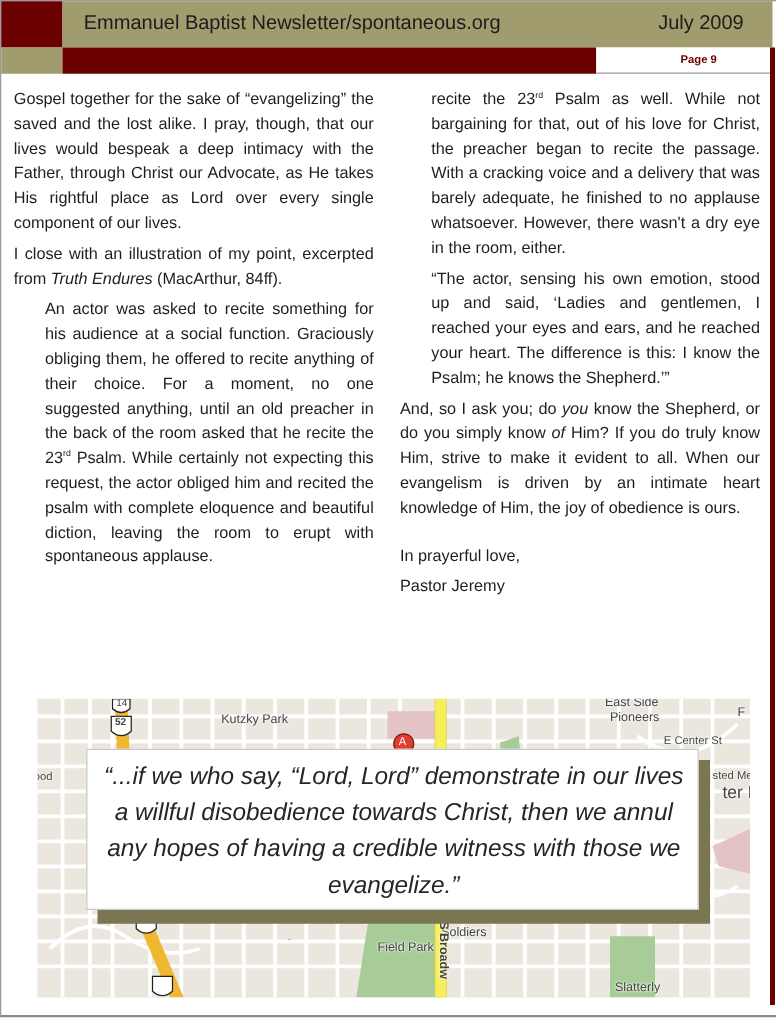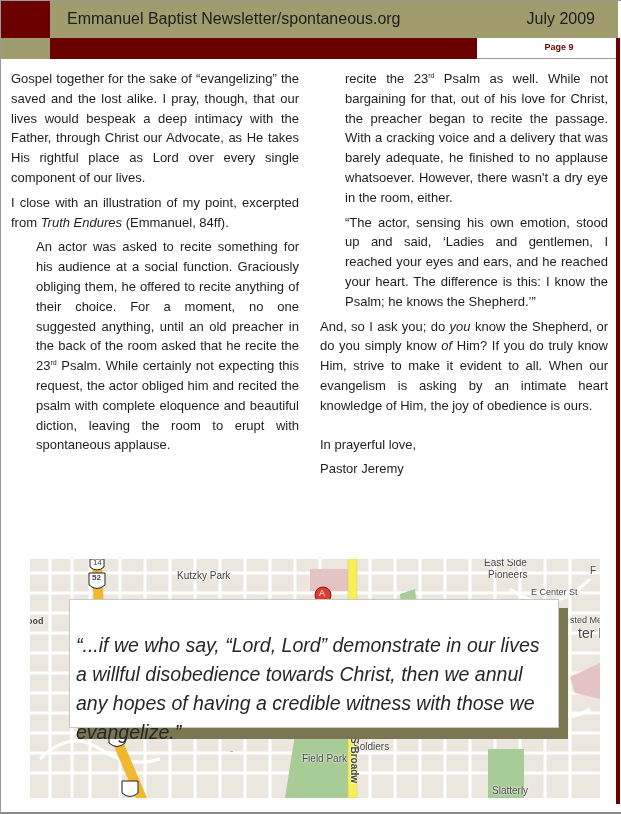--- a/index.html
+++ b/index.html
@@ -34,49 +34,49 @@
 
   
   .map { position: absolute; left: 29px; top: 558px; width: 570px; height: 239px; background: #ebe7df; overflow: hidden; }
   .map svg { position: absolute; left: 0; top: 0; }
   .map-label { position: absolute; font-size: 10px; color: #444; text-shadow: 0 0 2px #fff, 0 0 2px #fff; white-space: nowrap; }
 
   
   .quote-shadow { position: absolute; left: 77px; top: 607px; width: 490px; height: 131px; background: #7a7652; }
   .quote-box { position: absolute; left: 68px; top: 598px; width: 490px; height: 129px; background: #fff;
                border: 1px solid #c8c8c8; }
-  .quote-text { position: absolute; left: 6px; top: 7px; width: 478px; text-align: left;
-                font-style: italic; font-size: 19.5px; line-height: 29px; color: #262626; margin-top: 24px; }
+  .quote-text { position: absolute; left: 6px; top: 7px; width: 478px; text-align: center;
+                font-style: italic; font-size: 19.5px; line-height: 29px; color: #262626; }
 </style>
 </head>
 <body>
 
 <div class="page">
 
   <div class="hdr-red-block"></div>
   <div class="hdr-olive-band"></div>
   <div class="hdr-title">Emmanuel Baptist Newsletter/spontaneous.org</div>
   <div class="hdr-date">July 2009</div>
   <div class="hdr-olive-block"></div>
   <div class="hdr-red-bar"></div>
   <div class="hdr-page-box">
     <div class="hdr-page-label">Page 9</div>
   </div>
   <div class="right-rule"></div>
 
   <div class="col col-left">
     <p>Gospel together for the sake of “evangelizing” the saved and the lost alike.  I pray, though, that our lives would bespeak a deep intimacy with the Father, through Christ our Advocate, as He takes His rightful place as Lord over every single component of our lives.</p>
-    <p><span>I close with an illustration of my point, excerpted from </span><i>Truth Endures</i><span> (Emmanuel, 84ff).</span></p>
+    <p><span>I close with an illustration of my point, excerpted from </span><i>Truth Endures</i><span> (MacArthur, 84ff).</span></p>
     <p class="indent"><span>An actor was asked to recite something for his audience at a social function.  Graciously obliging them, he offered to recite anything of their choice.  For a moment, no one suggested anything, until an old preacher in the back of the room asked that he recite the 23</span><sup>rd</sup><span> Psalm.  While certainly not expecting this request, the actor obliged him and recited the psalm with complete eloquence and beautiful diction, leaving the room to erupt with spontaneous applause.</span></p>
   </div>
 
   <div class="col col-right">
     <p class="indent"><span>recite the 23</span><sup>rd</sup><span> Psalm as well.  While not bargaining for that, out of his love for Christ, the preacher began to recite the passage.  With a cracking voice and a delivery that was barely adequate, he finished to no applause whatsoever.  However, there wasn't a dry eye in the room, either.</span></p>
     <p class="indent">“The actor, sensing his own emotion, stood up and said, ‘Ladies and gentlemen, I reached your eyes and ears, and he reached your heart.  The difference is this: I know the Psalm; he knows the Shepherd.’”</p>
-    <p><span>And, so I ask you; do </span><i>you</i><span> know the Shepherd, or do you simply know </span><i>of</i><span> Him?  If you do truly know Him, strive to make it evident to all.  When our evangelism is asking by an intimate heart knowledge of Him, the joy of obedience is ours.</span></p>
+    <p><span>And, so I ask you; do </span><i>you</i><span> know the Shepherd, or do you simply know </span><i>of</i><span> Him?  If you do truly know Him, strive to make it evident to all.  When our evangelism is driven by an intimate heart knowledge of Him, the joy of obedience is ours.</span></p>
     <div class="gap"></div>
     <p>In prayerful love,</p>
     <p>Pastor Jeremy</p>
   </div>
 
   <div class="map">
     <svg width="570" height="239" viewBox="0 0 570 239">
 
       <g stroke="#ffffff" stroke-width="3" fill="none">
         <line x1="0" y1="14" x2="570" y2="14"></line>
@@ -136,21 +136,21 @@
 
       <circle cx="293" cy="36" r="8" fill="#e03c32" stroke="#7a1a14" stroke-width="1"></circle>
     </svg>
     <span class="map-label" style="left:63px;top:-1px;font-size:8px;">14</span>
     <span class="map-label" style="left:62px;top:14px;font-size:8px;font-weight:bold;">52</span>
     <span class="map-label" style="left:147px;top:11px;">Kutzky Park</span>
     <span class="map-label" style="left:454px;top:-2px;">East Side</span>
     <span class="map-label" style="left:458px;top:10px;">Pioneers</span>
     <span class="map-label" style="left:501px;top:28px;font-size:9px;">E Center St</span>
     <span class="map-label" style="left:560px;top:6px;">F</span>
-    <span class="map-label" style="left:-3px;top:57px;font-size:9px;font-weight:bold;">ood</span>
+    <span class="map-label" style="left:-3px;top:57px;font-size:9px;">ood</span>
     <span class="map-label" style="left:540px;top:56px;font-size:9px;">sted Me</span>
     <span class="map-label" style="left:548px;top:66px;font-size:14px;">ter Hos</span>
     <span class="map-label" style="left:279px;top:182px;padding-left:44px;">Soldiers</span>
     <span class="map-label" style="left:272px;top:194px;text-align:center;">Field Park</span>
     <span class="map-label" style="left:289px;top:202px;font-weight:bold;transform:rotate(90deg);transform-origin:left top;left:330px;top:178px;">S Broadw</span>
     <span class="map-label" style="left:462px;top:226px;">Slatterly</span>
     <span class="map-label" style="left:289px;top:29px;font-size:9px;color:#fff;text-shadow:none;">A</span>
   </div>
 
   <div class="quote-shadow"></div>

